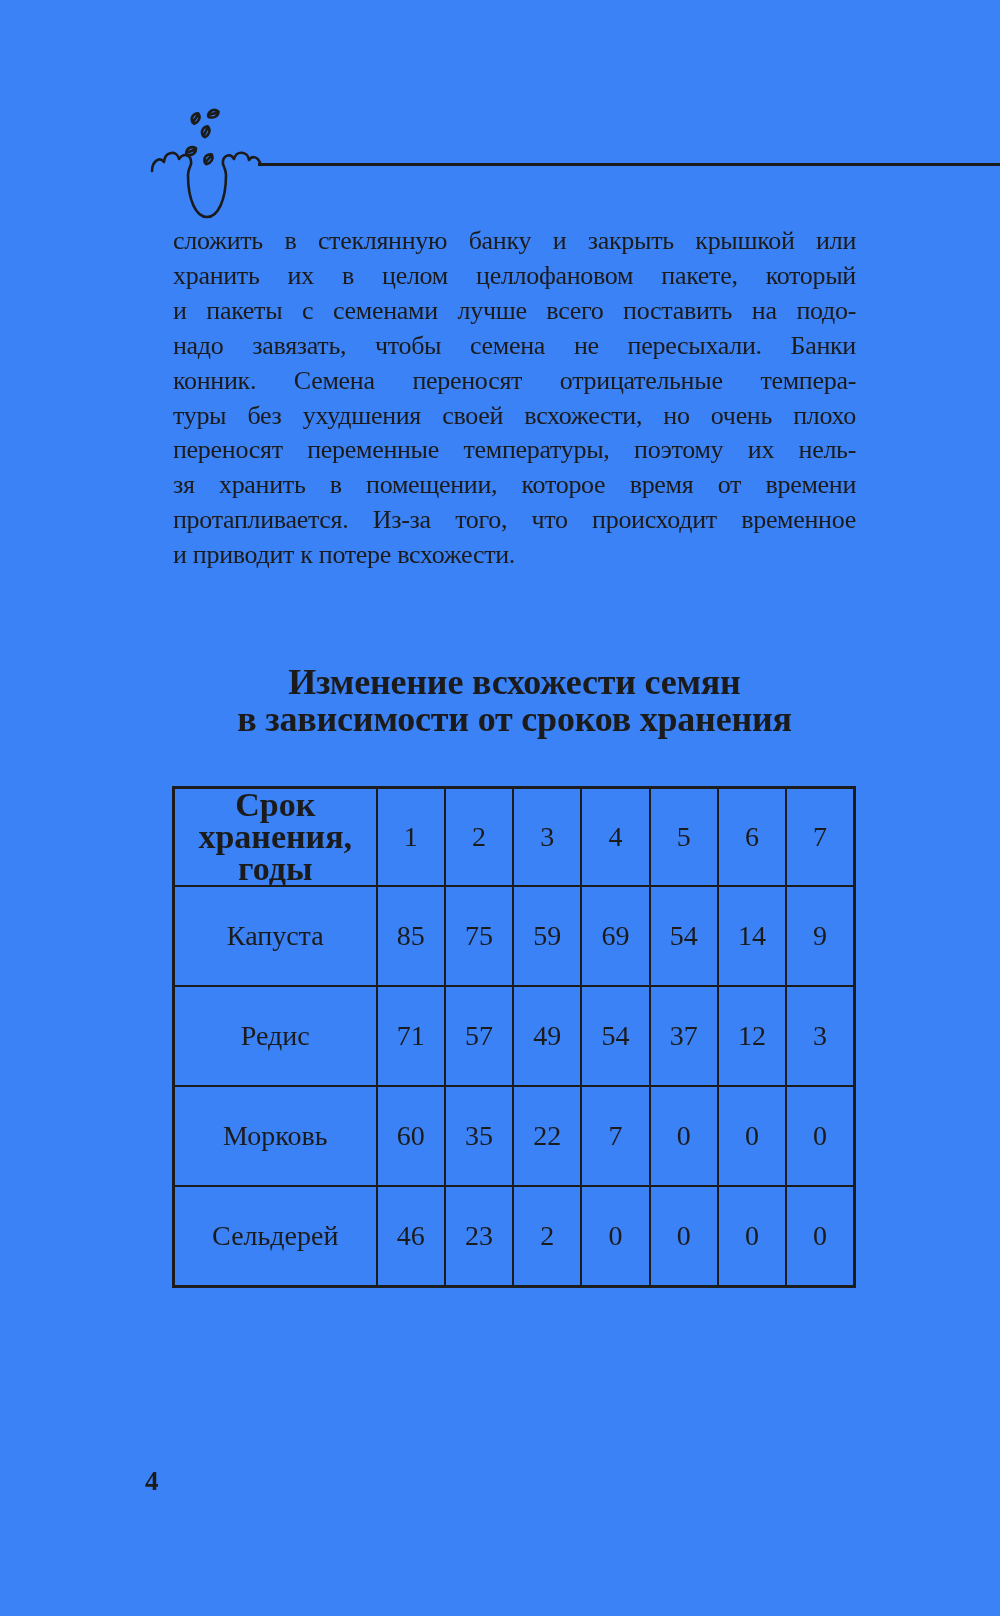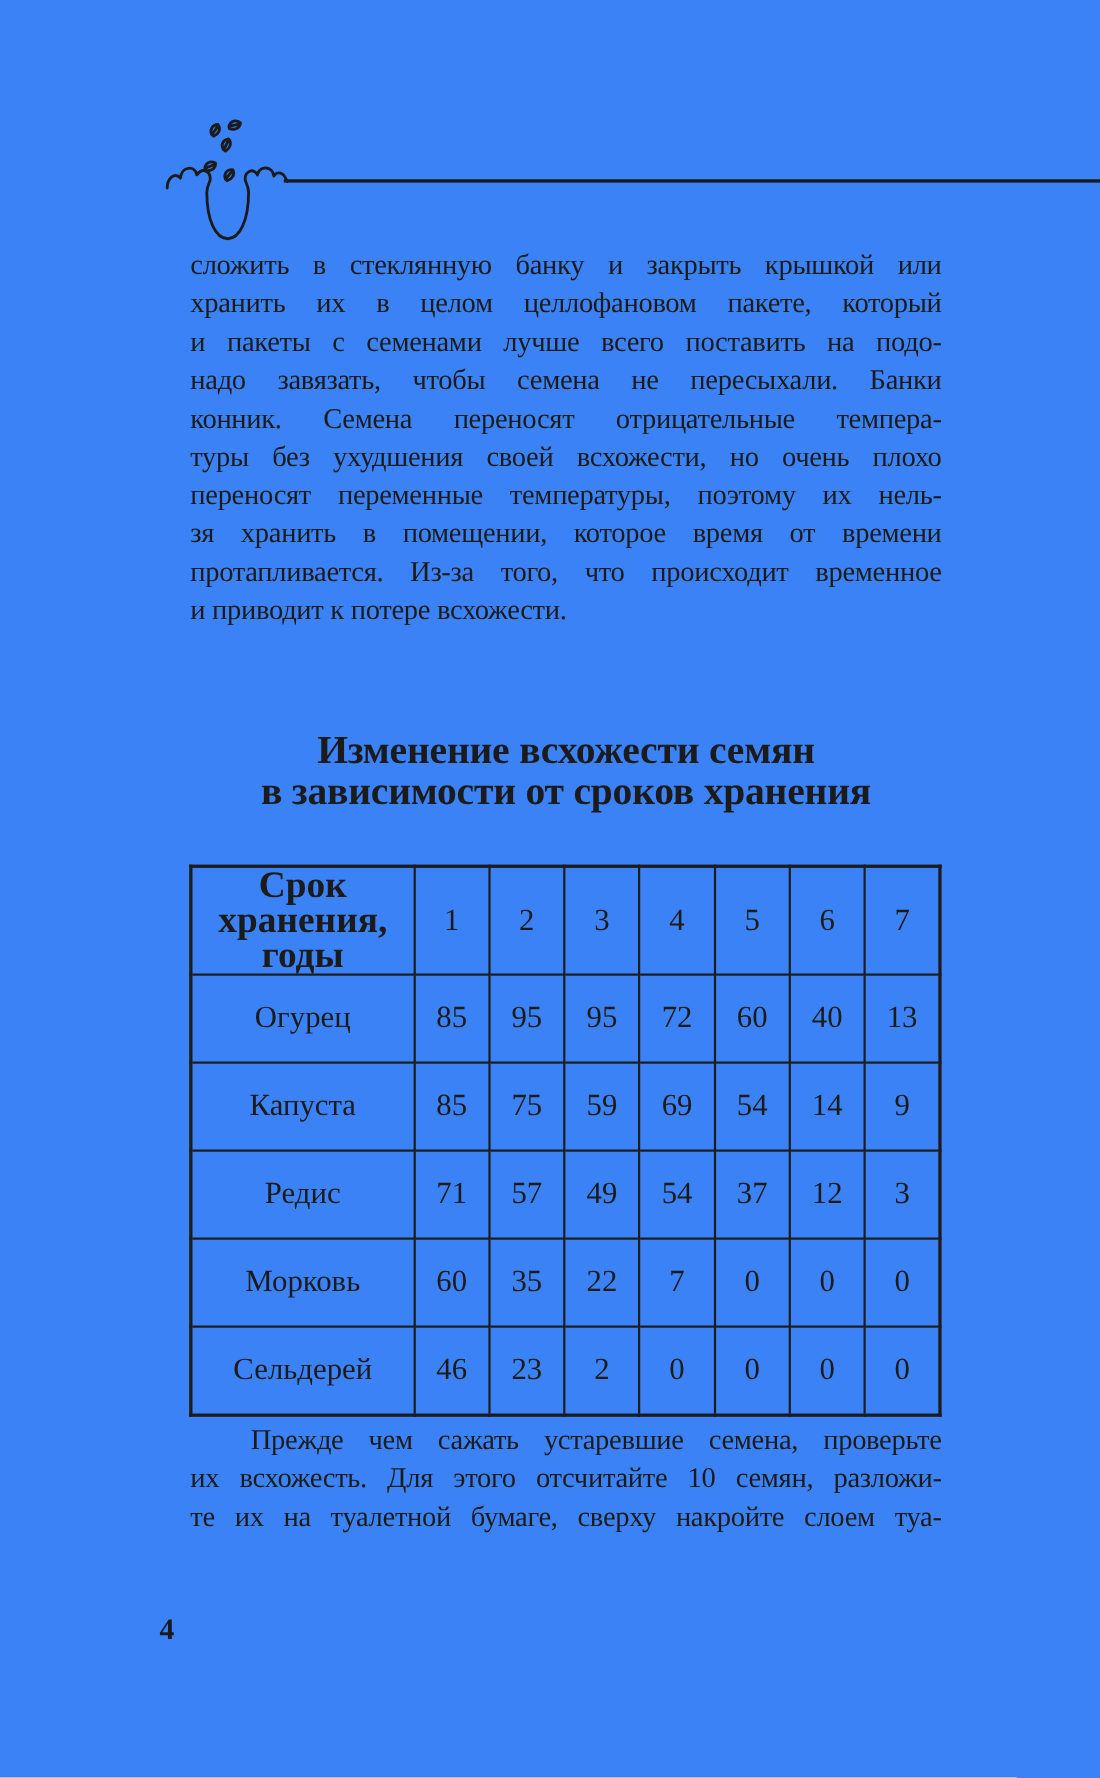--- a/index.html
+++ b/index.html
@@ -105,30 +105,20 @@
           <th class="yr">2</th>
           <th class="yr">3</th>
           <th class="yr">4</th>
           <th class="yr">5</th>
           <th class="yr">6</th>
           <th class="yr">7</th>
         </tr>
     </thead>
     <tbody>
         <tr>
-          <td class="veg">Огурец</td>
-          <td>85</td>
-          <td>95</td>
-          <td>95</td>
-          <td>72</td>
-          <td>60</td>
-          <td>40</td>
-          <td>13</td>
-        </tr>
-        <tr>
           <td class="veg">Капуста</td>
           <td>85</td>
           <td>75</td>
           <td>59</td>
           <td>69</td>
           <td>54</td>
           <td>14</td>
           <td>9</td>
         </tr>
         <tr>
@@ -157,21 +147,16 @@
           <td>23</td>
           <td>2</td>
           <td>0</td>
           <td>0</td>
           <td>0</td>
           <td>0</td>
         </tr>
       </tbody>
   </table>
 
-  <div class="para p2">
-      <div class="tline">Прежде чем сажать устаревшие семена, проверьте</div>
-      <div class="tline">их всхожесть. Для этого отсчитайте 10 семян, разложи-</div>
-      <div class="tline">те их на туалетной бумаге, сверху накройте слоем туа-</div>
-    </div>
 
   <div class="pagenum">4</div>
 
 </div>
 
 </body></html>

